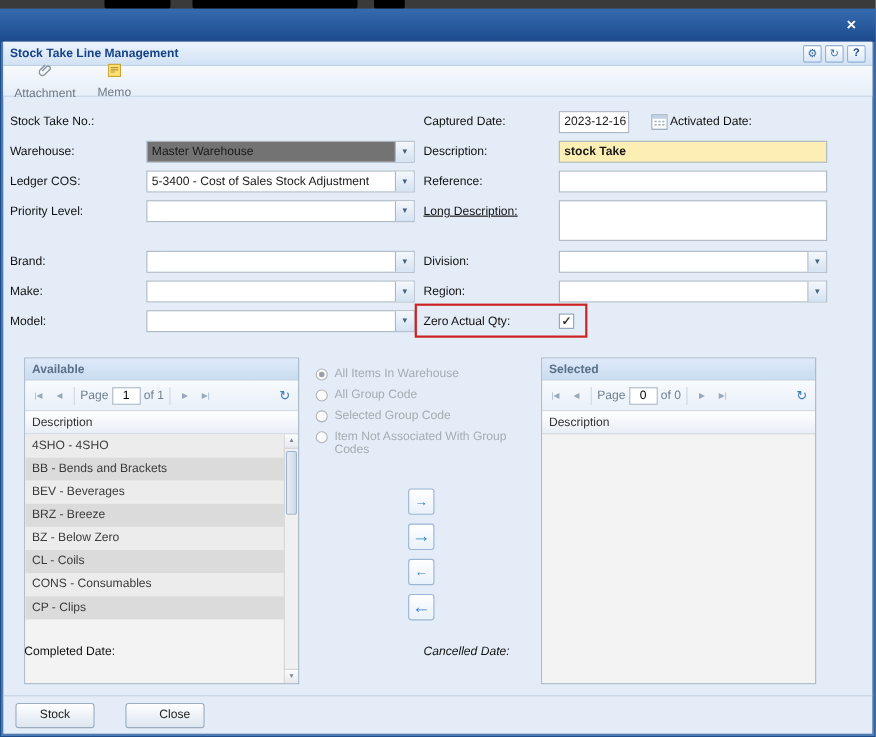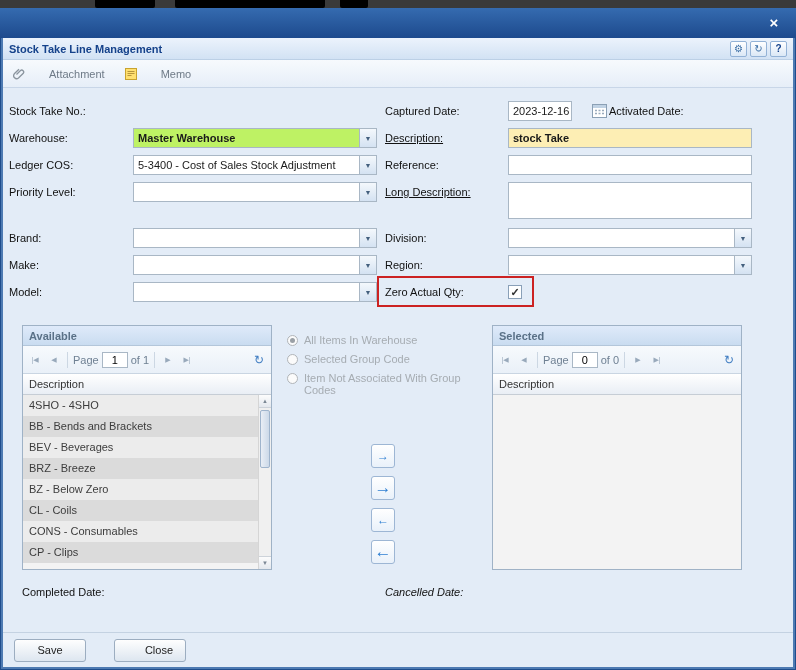--- a/index.html
+++ b/index.html
@@ -20,37 +20,37 @@
 
   
   .title-bar { position:absolute; top:0; left:0; right:0; height:22px; background:linear-gradient(#ecf3fc,#d2e2f4); border-bottom:1px solid #bcd0e6; display:flex; align-items:center; padding:0 6px; }
   .title-bar .ttl { color:#15428b; font-weight:bold; }
   .tools { margin-left:auto; display:flex; gap:3px; }
   .tool { width:17px; height:16px; border:1px solid #93b2d6; border-radius:2px; background:linear-gradient(#ffffff,#dbe8f6); display:flex; align-items:center; justify-content:center; font-size:10px; color:#3a6ea5; }
   .tool.help { font-weight:bold; color:#15428b; }
 
   
   .toolbar { position:absolute; top:22px; left:0; right:0; height:28px; background:linear-gradient(#f7fafd,#e6eef8); border-bottom:1px solid #c8d6e8; display:flex; align-items:center; padding:0 10px; gap:20px; }
-  .tb-btn { display:flex; align-items:center; gap:24px; color:#6e7a87; }
+  .tb-btn { display:flex; align-items:center; gap:8px; color:#6e7a87;flex-direction:column; }
 
   
   .lbl { position:absolute; height:20px; line-height:20px; color:#111; white-space:nowrap; }
   .field { position:absolute; height:20px; background:#fff; border:1px solid #a9b7c5; padding:3px 4px 0; overflow:hidden; white-space:nowrap; }
   .field.cream { background:#fdeeb4; font-weight:bold; }
   .combo { position:absolute; height:20px; background:#fff; border:1px solid #a9b7c5; display:flex; }
   .combo .ctext { flex:1; padding:3px 4px 0; overflow:hidden; white-space:nowrap; }
-  .combo.cream .ctext { background:#bef264; font-weight:bold; }
+  .combo.cream .ctext { background:#737373; font-weight:normal; }
   .combo .trigger { width:17px; border-left:1px solid #a9b7c5; background:linear-gradient(#f4f8fc,#d4e2f2); display:flex; align-items:center; justify-content:center; font-size:7px; color:#44607e; }
   .txtarea { position:absolute; background:#fff; border:1px solid #a9b7c5; }
   .cal-icon { position:absolute; width:15px; height:16px; }
   .checkbox { position:absolute; width:14px; height:14px; background:#fff; border:1px solid #8aa0b8; text-align:center; line-height:13px; font-size:11px; font-weight:bold; color:#333; }
   .annot { position:absolute; border:2px solid #cc2222; background:transparent; z-index:5; }
 
   
-  .panel { position:absolute; width:250px; height:245px; border:1px solid #9fb2c6; background:#f5f5f5; display:flex; flex-direction:column; }
+  .panel { position:absolute; width:250px; height:297px; border:1px solid #9fb2c6; background:#f5f5f5; display:flex; flex-direction:column; }
   .p-header { height:20px; background:linear-gradient(#dfeafa,#c9dcf0); border-bottom:1px solid #b3c6da; color:#5a7187; font-weight:bold; padding:4px 6px 0; }
   .p-pager { height:28px; background:linear-gradient(#f7fafd,#e9f0f8); border-bottom:1px solid #c9d5e2; display:flex; align-items:center; padding:0 4px; gap:3px; color:#6f8093; }
   .pbtn { width:16px; height:16px; display:flex; align-items:center; justify-content:center; font-size:7px; color:#98a9bb; }
   .pbtn.refresh { font-size:12px; color:#3f7cc1; margin-left:auto; }
   .pg-input { width:26px; height:16px; border:1px solid #a9b7c5; text-align:center; font-size:11px; font-family:inherit; background:#fff; }
   .psep { width:1px; height:16px; background:#ccd7e3; margin:0 2px; }
   .p-colheader { height:21px; background:linear-gradient(#ffffff,#e9eef5); border-bottom:1px solid #c6cdd5; padding:4px 6px 0; color:#333; }
   .p-body { flex:1; position:relative; background:#f3f3f3; overflow:hidden; }
   .rows { position:absolute; inset:0; }
   .grow { height:21px; padding:4px 6px 0; color:#3c3c3c; white-space:nowrap; overflow:hidden; }
@@ -140,21 +140,21 @@
             <path d="M3 7.5h2M6.5 7.5h2M10 7.5h2M3 10.5h2M6.5 10.5h2M10 10.5h2" stroke="#9aabbd" stroke-width="1.4" fill="none"></path>
           </svg>
       </div>
       <div class="lbl" style="left:606px;top:63px;">Activated Date:</div>
 
       <div class="lbl" style="left:6px;top:90px;">Warehouse:</div>
       <div class="combo cream" style="left:130px;top:90px;width:244px;">
         <span class="ctext">Master Warehouse</span>
         <span class="trigger">▼</span>
       </div>
-      <div class="lbl" style="left:382px;top:90px;text-decoration:underline;">Description:</div>
+      <div class="lbl" style="left:382px;top:90px;">Description:</div>
       <div class="field cream" style="left:505px;top:90px;width:244px;">stock Take</div>
 
       <div class="lbl" style="left:6px;top:117px;">Ledger COS:</div>
       <div class="combo" style="left:130px;top:117px;width:244px;">
         <span class="ctext">5-3400 - Cost of Sales Stock Adjustment</span>
         <span class="trigger">▼</span>
       </div>
       <div class="lbl" style="left:382px;top:117px;">Reference:</div>
       <div class="field" style="left:505px;top:117px;width:244px;"></div>
 
@@ -231,20 +231,24 @@
         </div>
       </div>
 
       <div class="rgroup">
         <div class="ritem checked">
           <span class="rdot"></span>
           <span>All Items In Warehouse</span>
         </div>
         <div class="ritem">
           <span class="rdot"></span>
+          <span>All Group Code</span>
+        </div>
+        <div class="ritem">
+          <span class="rdot"></span>
           <span>Selected Group Code</span>
         </div>
         <div class="ritem">
           <span class="rdot"></span>
           <span>Item Not Associated With Group Codes</span>
         </div>
       </div>
 
       <div class="move sm" style="top:406px;">
           <span>→</span>
@@ -274,18 +278,18 @@
           <span class="pbtn refresh">↻</span>
         </div>
         <div class="p-colheader">Description</div>
         <div class="p-body"></div>
       </div>
 
       <div class="lbl" style="left:19px;top:544px;">Completed Date:</div>
       <div class="lbl" style="left:382px;top:544px;font-style:italic;">Cancelled Date:</div>
 
       <div class="footer-sep"></div>
-      <div class="btn" style="left:11px;">Save</div>
+      <div class="btn" style="left:11px;">Stock</div>
       <div class="btn" style="left:111px;text-align:right;">Close</div>
 
     </div>
   </div>
 </div>
 
 </body></html>

